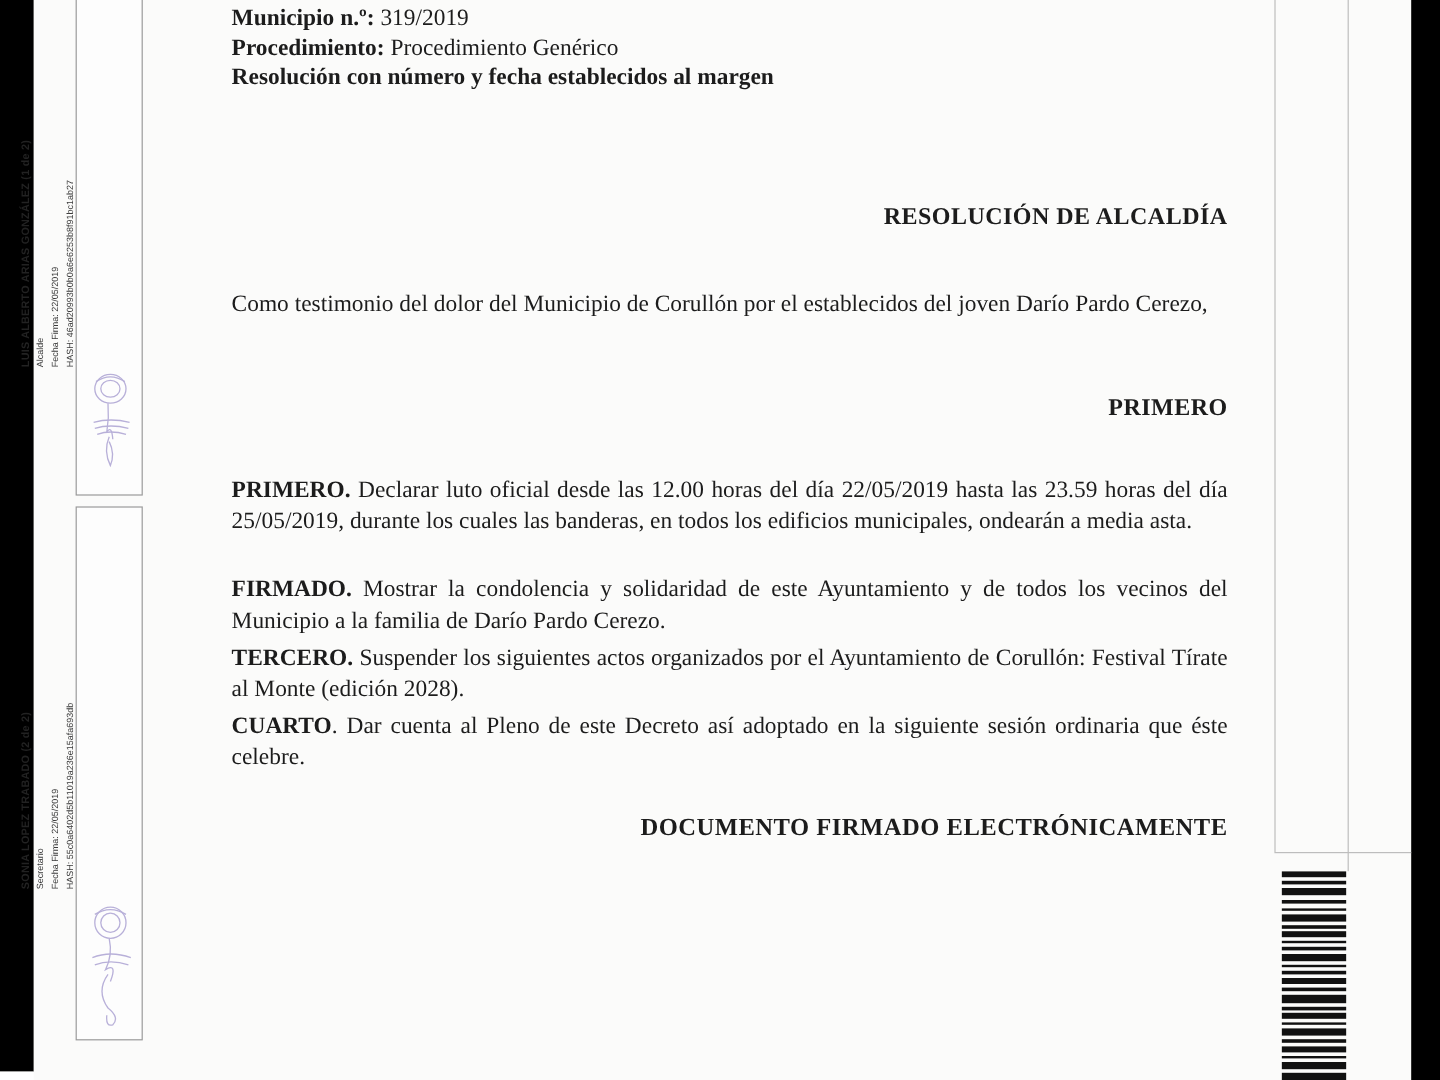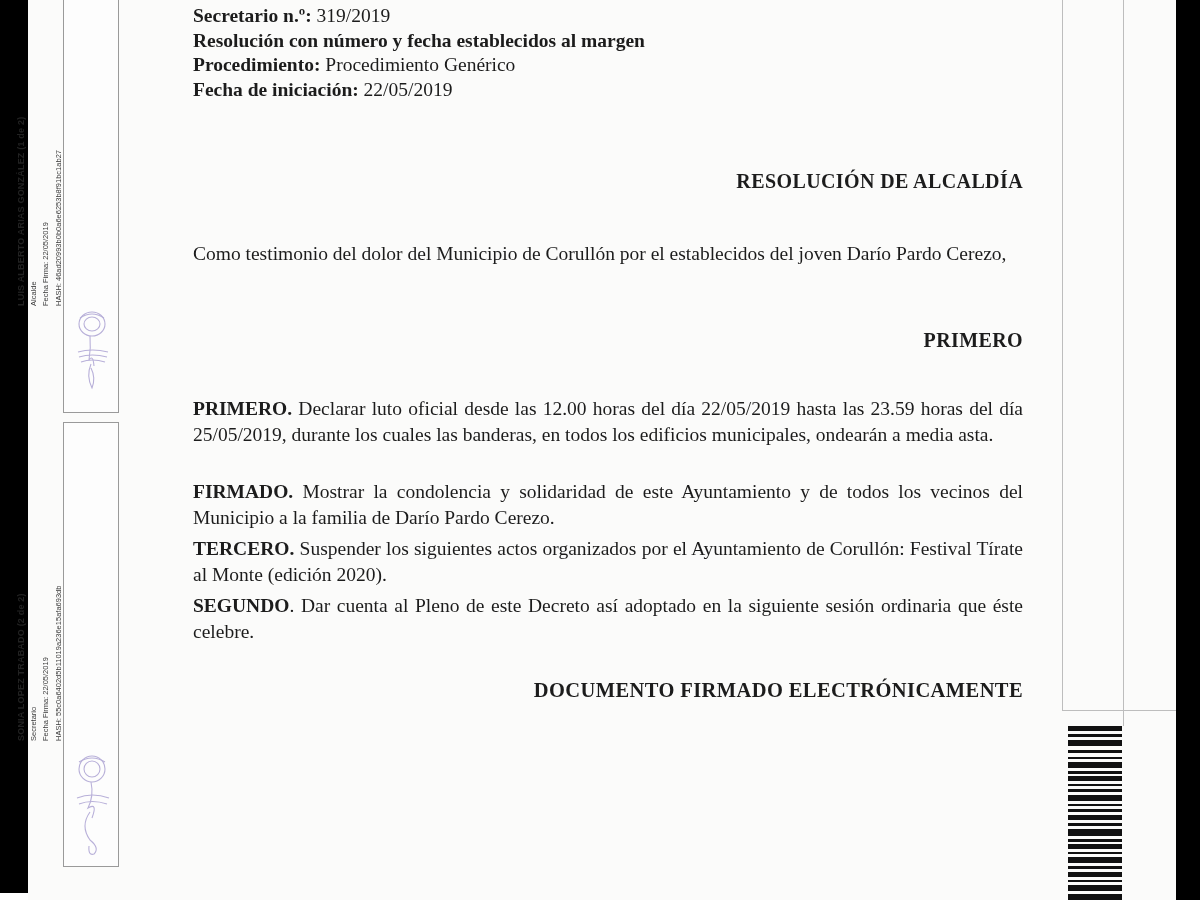--- a/index.html
+++ b/index.html
@@ -134,40 +134,39 @@
     <rect x="0" y="131" width="54" height="6"></rect>
     <rect x="0" y="140" width="54" height="3"></rect>
     <rect x="0" y="146" width="54" height="5"></rect>
     <rect x="0" y="154" width="54" height="2"></rect>
     <rect x="0" y="159" width="54" height="6"></rect>
     <rect x="0" y="168" width="54" height="6"></rect>
   </g>
 </svg>
 
 <div class="doc hdr">
-  <div><span class="lbl">Secretario n.º:</span><span> 319/2019</span></div>
+  <div><span class="lbl">Municipio n.º:</span><span> 319/2019</span></div>
+  <div><span class="lbl">Procedimiento:</span><span> Procedimiento Genérico</span></div>
   <div><span class="lbl">Resolución con número y fecha establecidos al margen</span><span></span></div>
-  <div><span class="lbl">Procedimiento:</span><span> Procedimiento Genérico</span></div>
-  <div><span class="lbl">Fecha de iniciación:</span><span> 22/05/2019</span></div>
 </div>
 
 <div class="doc center-head pos-title">RESOLUCIÓN DE ALCALDÍA</div>
 
 <div class="doc pos-intro">
     <p>Como testimonio del dolor del Municipio de Corullón por el establecidos del joven Darío Pardo Cerezo,</p>
   </div>
 
 <div class="doc center-head pos-resuelvo">PRIMERO</div>
 
 <div class="doc pos-primero">
     <p><span class="lead">PRIMERO.</span><span> Declarar luto oficial desde las 12.00 horas del día 22/05/2019 hasta las 23.59 horas del día 25/05/2019, durante los cuales las banderas, en todos los edificios municipales, ondearán a media asta.</span></p>
   </div>
 <div class="doc pos-segundo">
     <p><span class="lead">FIRMADO.</span><span> Mostrar la condolencia y solidaridad de este Ayuntamiento y de todos los vecinos del Municipio a la familia de Darío Pardo Cerezo.</span></p>
   </div>
 <div class="doc pos-tercero">
-    <p><span class="lead">TERCERO.</span><span> Suspender los siguientes actos organizados por el Ayuntamiento de Corullón: Festival Tírate al Monte (edición 2020).</span></p>
+    <p><span class="lead">TERCERO.</span><span> Suspender los siguientes actos organizados por el Ayuntamiento de Corullón: Festival Tírate al Monte (edición 2028).</span></p>
   </div>
 <div class="doc pos-cuarto">
-    <p><span class="lead">SEGUNDO</span><span>. Dar cuenta al Pleno de este Decreto así adoptado en la siguiente sesión ordinaria que éste celebre.</span></p>
+    <p><span class="lead">CUARTO</span><span>. Dar cuenta al Pleno de este Decreto así adoptado en la siguiente sesión ordinaria que éste celebre.</span></p>
   </div>
 
 <div class="doc center-head pos-firmado">DOCUMENTO FIRMADO ELECTRÓNICAMENTE</div>
 
 </body></html>

